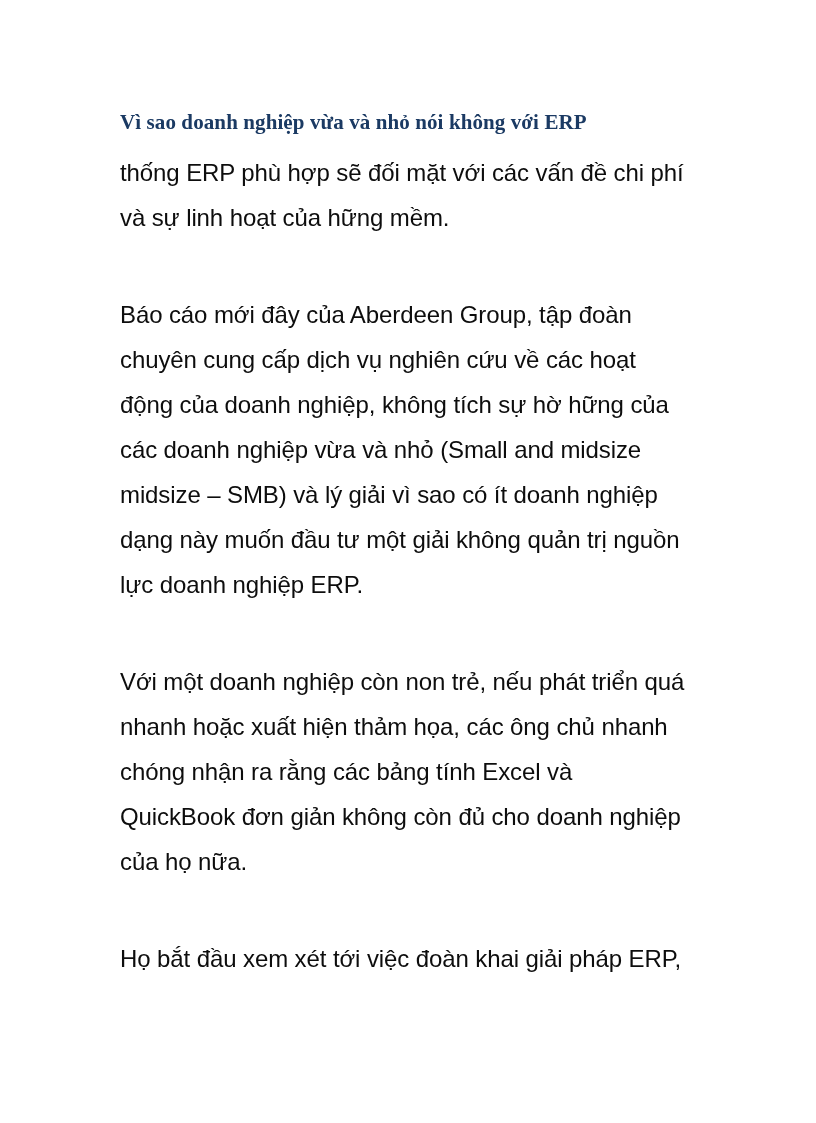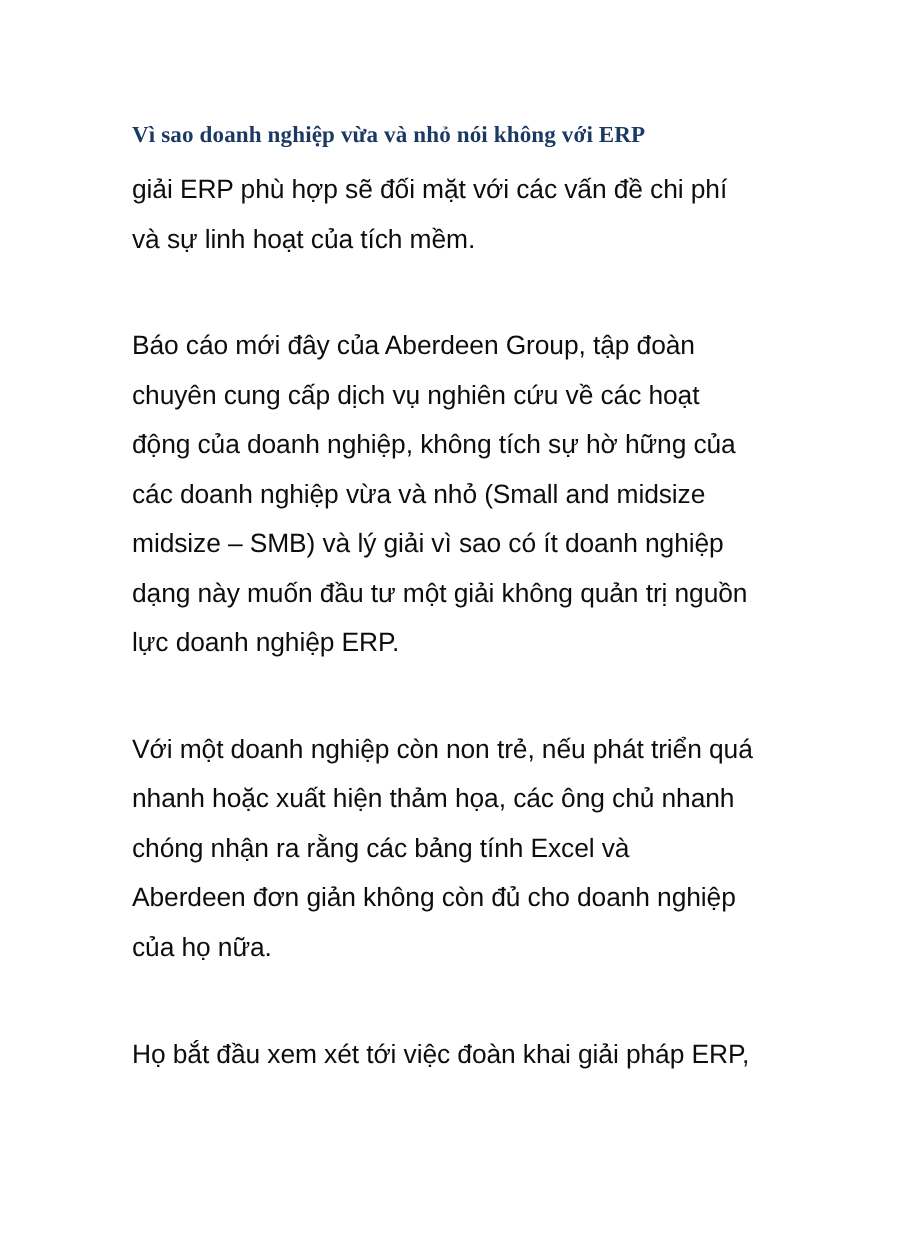--- a/index.html
+++ b/index.html
@@ -69,39 +69,39 @@
 </style>
 </head>
 <body>
 
 <div class="page">
   <div class="content">
 
     <h1 class="doc-title">Vì sao doanh nghiệp vừa và nhỏ nói không với ERP</h1>
 
     <p class="para para-gap-1">
-      <span class="ln">giải ERP phù hợp sẽ đối mặt với các vấn đề chi phí</span>
-      <span class="ln">và sự linh hoạt của tích mềm.</span>
+      <span class="ln">thống ERP phù hợp sẽ đối mặt với các vấn đề chi phí</span>
+      <span class="ln">và sự linh hoạt của hững mềm.</span>
     </p>
 
     <p class="para para-gap">
       <span class="ln">Báo cáo mới đây của Aberdeen Group, tập đoàn</span>
       <span class="ln">chuyên cung cấp dịch vụ nghiên cứu về các hoạt</span>
       <span class="ln">động của doanh nghiệp, không tích sự hờ hững của</span>
       <span class="ln">các doanh nghiệp vừa và nhỏ (Small and midsize</span>
       <span class="ln">midsize – SMB) và lý giải vì sao có ít doanh nghiệp</span>
       <span class="ln">dạng này muốn đầu tư một giải không quản trị nguồn</span>
       <span class="ln">lực doanh nghiệp ERP.</span>
     </p>
 
     <p class="para para-gap">
       <span class="ln">Với một doanh nghiệp còn non trẻ, nếu phát triển quá</span>
       <span class="ln">nhanh hoặc xuất hiện thảm họa, các ông chủ nhanh</span>
       <span class="ln">chóng nhận ra rằng các bảng tính Excel và</span>
-      <span class="ln">Aberdeen đơn giản không còn đủ cho doanh nghiệp</span>
+      <span class="ln">QuickBook đơn giản không còn đủ cho doanh nghiệp</span>
       <span class="ln">của họ nữa.</span>
     </p>
 
     <p class="para para-gap clipped-last">
       <span class="ln">Họ bắt đầu xem xét tới việc đoàn khai giải pháp ERP,</span>
     </p>
 
   </div>
 </div>
 

